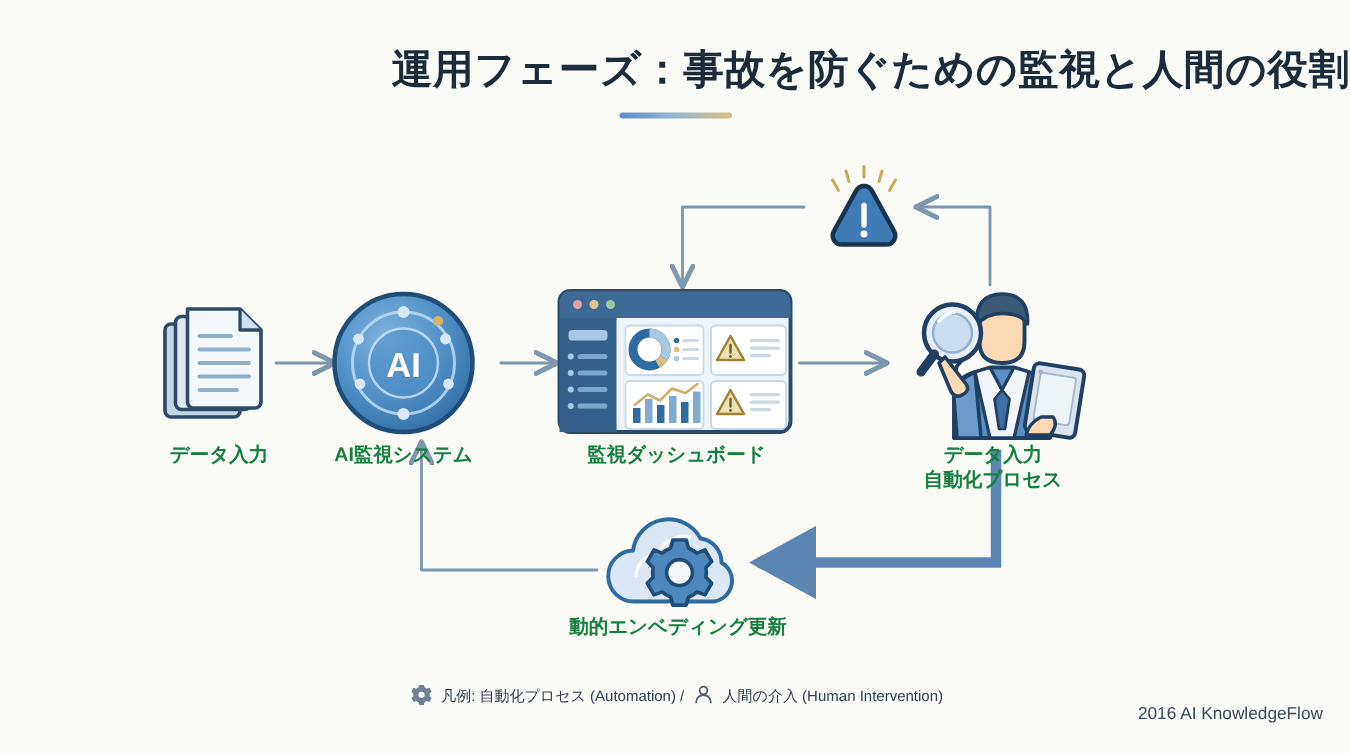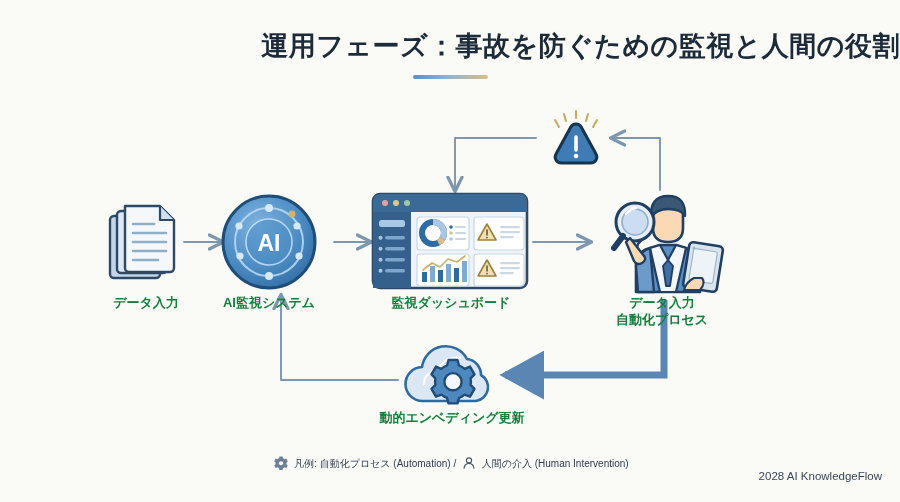--- a/index.html
+++ b/index.html
@@ -319,15 +319,15 @@
     <span>凡例: 自動化プロセス (Automation) /</span>
     <span class="lg-icon">
       <svg width="14" height="14" viewBox="0 0 24 24">
         <circle cx="12" cy="7.5" r="4.4" fill="none" stroke="#4a5b6e" stroke-width="2"></circle>
         <path d="M3.6,21 a8.4,8.4 0 0 1 16.8,0" fill="none" stroke="#4a5b6e" stroke-width="2" stroke-linecap="round"></path>
       </svg>
     </span>
     <span>人間の介入 (Human Intervention)</span>
   </div>
 
-  <div id="copyright">2028 AI KnowledgeFlow</div>
+  <div id="copyright">2016 AI KnowledgeFlow</div>
 
 </div>
 
 </body></html>

